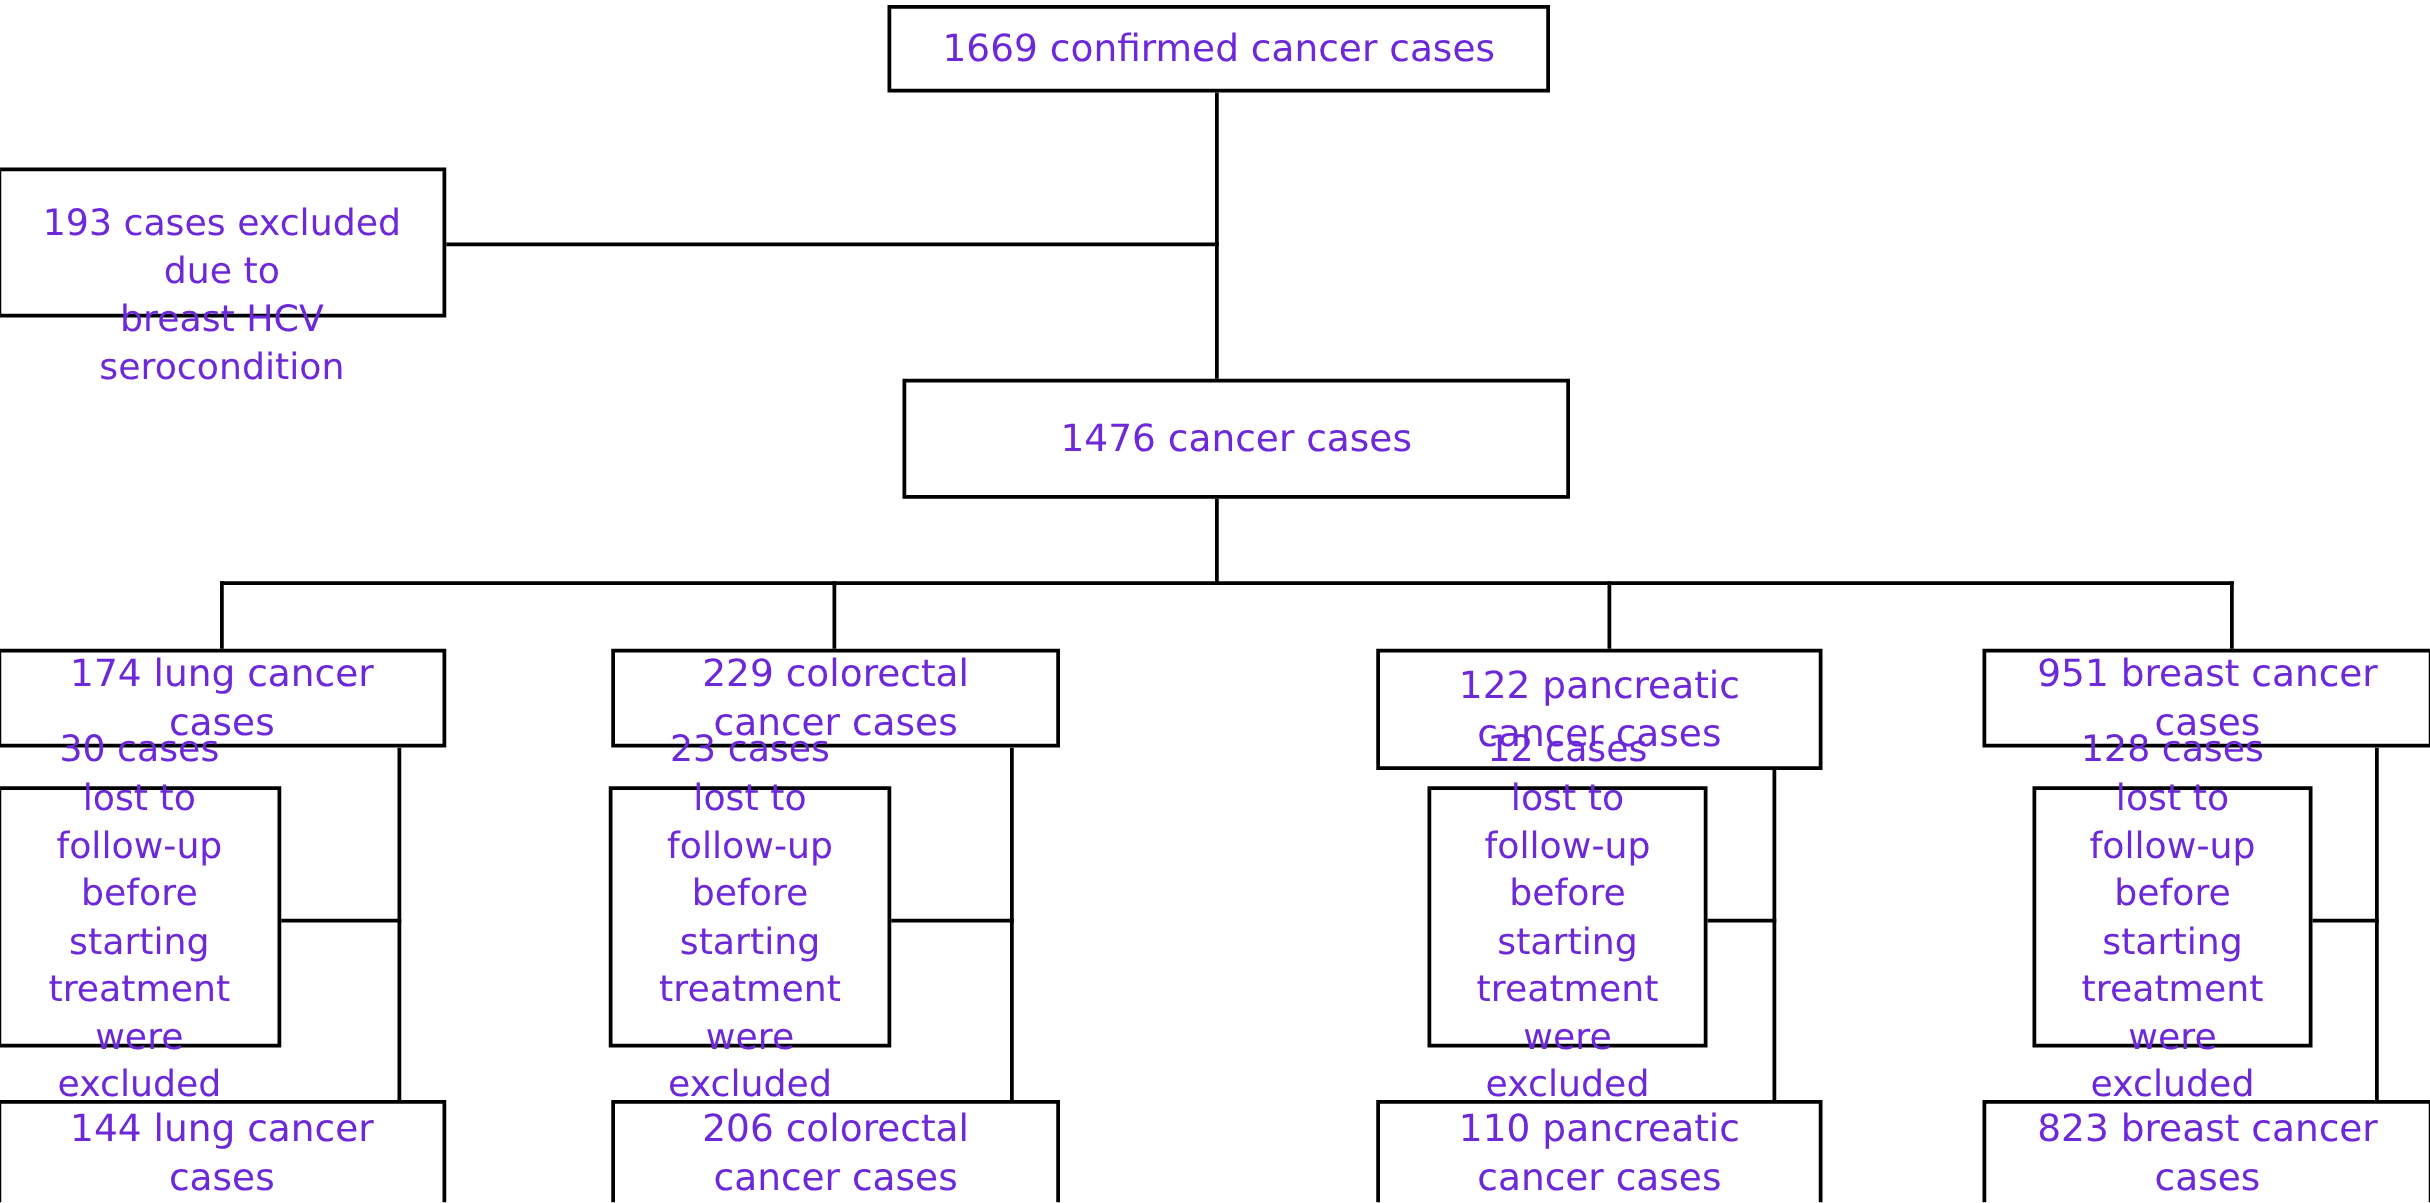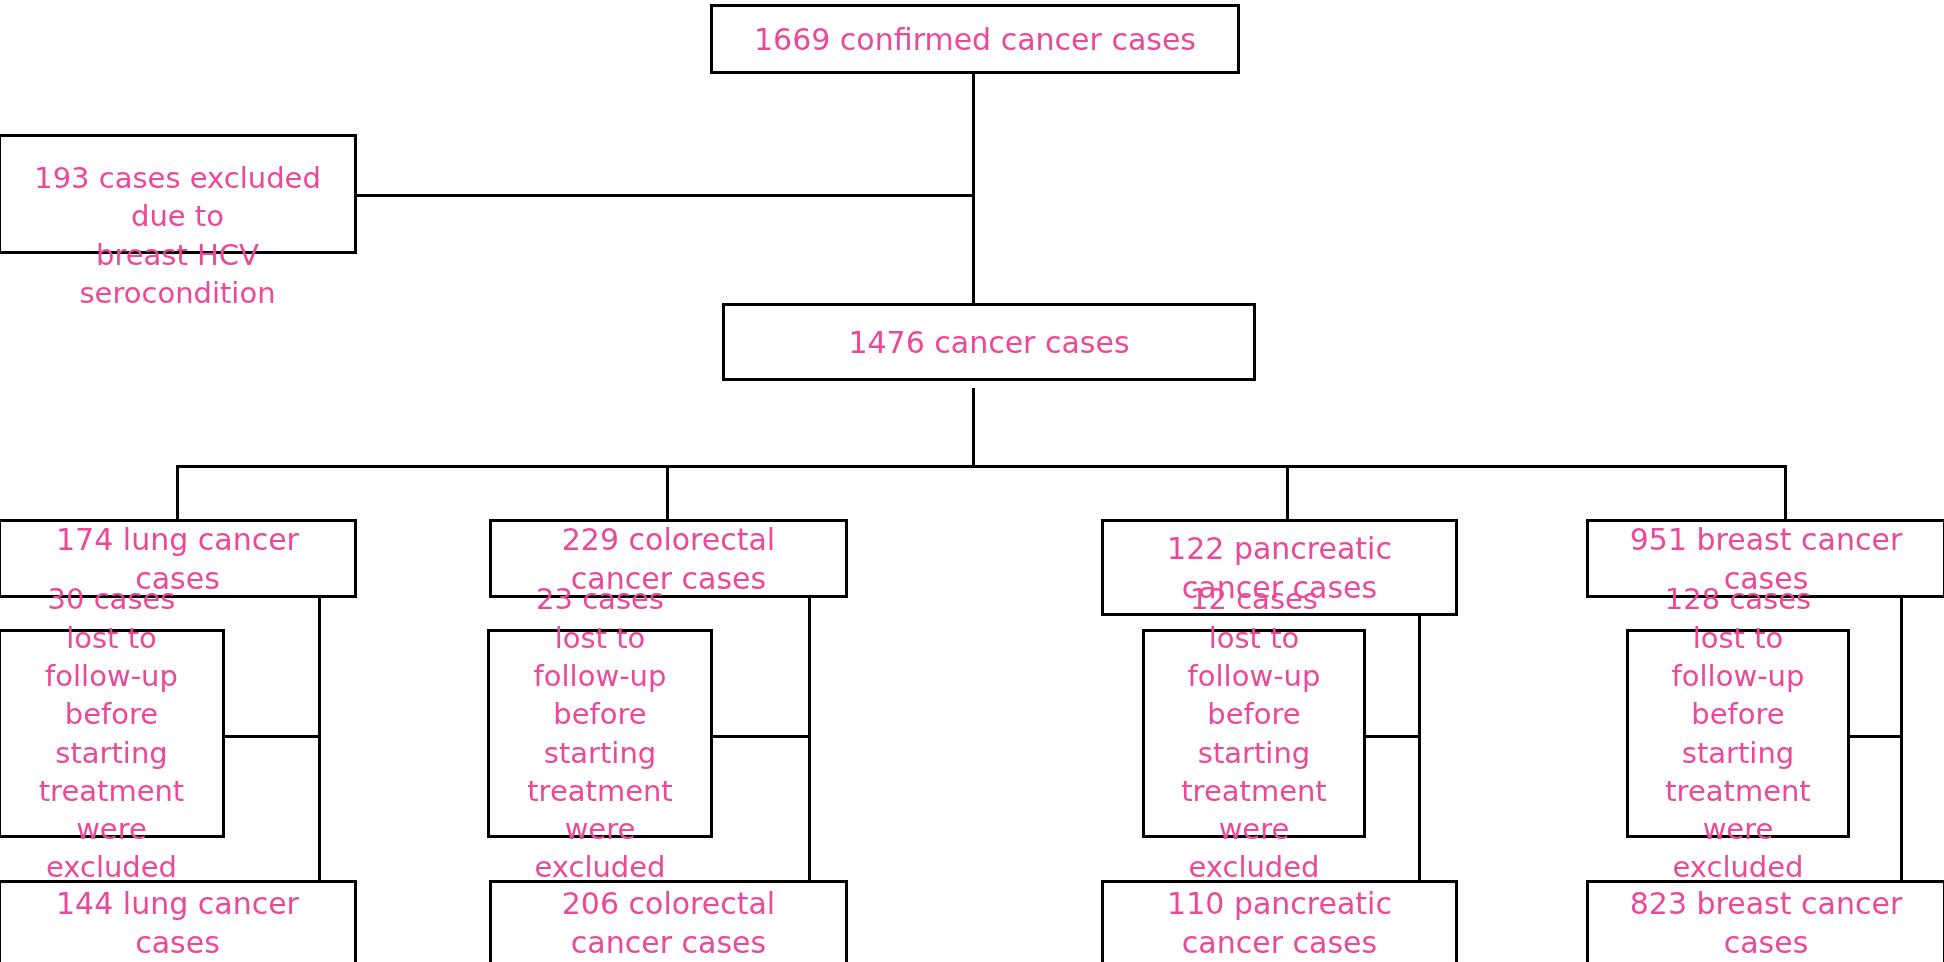--- a/index.html
+++ b/index.html
@@ -20,21 +20,21 @@
   }
   .node {
     position: absolute;
     box-sizing: border-box;
     background: #ffffff;
     border: 3px solid #000000;
     display: flex;
     align-items: center;
     justify-content: center;
     text-align: center;
-    color: #ec4899;
+    color: #6d28d9;
     font-size: 30px;
     line-height: 1.30;
     z-index: 2;
     padding: 2px 17px;
   }
   .node.multiline {
     font-size: 29px;
     line-height: 1.32;
   }
   .conn {
@@ -75,21 +75,21 @@
   <div class="conn v" style="left:1900px; top:598px; height:284px;"></div>
   <div class="conn h" style="left:1813px; top:735px; width:90px;"></div>
 
   <div class="node" style="left:710px; top:4px; width:530px; height:70px;">1669 confirmed cancer cases</div>
 
   <div class="node multiline" style="left:-2px; top:134px; width:359px; height:120px; display:block; padding-top:22px;">
     <div>193 cases excluded due to</div>
     <div>breast HCV serocondition</div>
   </div>
 
-  <div class="node" style="left:722px; top:303px; width:534px; height:78px;text-align:center;">1476 cancer cases</div>
+  <div class="node" style="left:722px; top:303px; width:534px; height:96px;text-align:center;">1476 cancer cases</div>
 
   <div class="node" style="left:-2px; top:519px; width:359px; height:79px;">174 lung cancer cases</div>
   <div class="node" style="left:489px; top:519px; width:359px; height:79px;">229 colorectal cancer cases</div>
   <div class="node" style="left:1101px; top:519px; width:357px; height:97px;">122 pancreatic cancer cases</div>
   <div class="node" style="left:1586px; top:519px; width:360px; height:79px;">951 breast cancer cases</div>
 
   <div class="node multiline" style="left:-2px; top:629px; width:227px; height:209px;">30 cases lost to follow-up before starting treatment were excluded</div>
   <div class="node multiline" style="left:487px; top:629px; width:226px; height:209px;">23 cases lost to follow-up before starting treatment were excluded</div>
   <div class="node multiline" style="left:1142px; top:629px; width:224px; height:209px;">12 cases lost to follow-up before starting treatment were excluded</div>
   <div class="node multiline" style="left:1626px; top:629px; width:224px; height:209px;">128 cases lost to follow-up before starting treatment were excluded</div>

